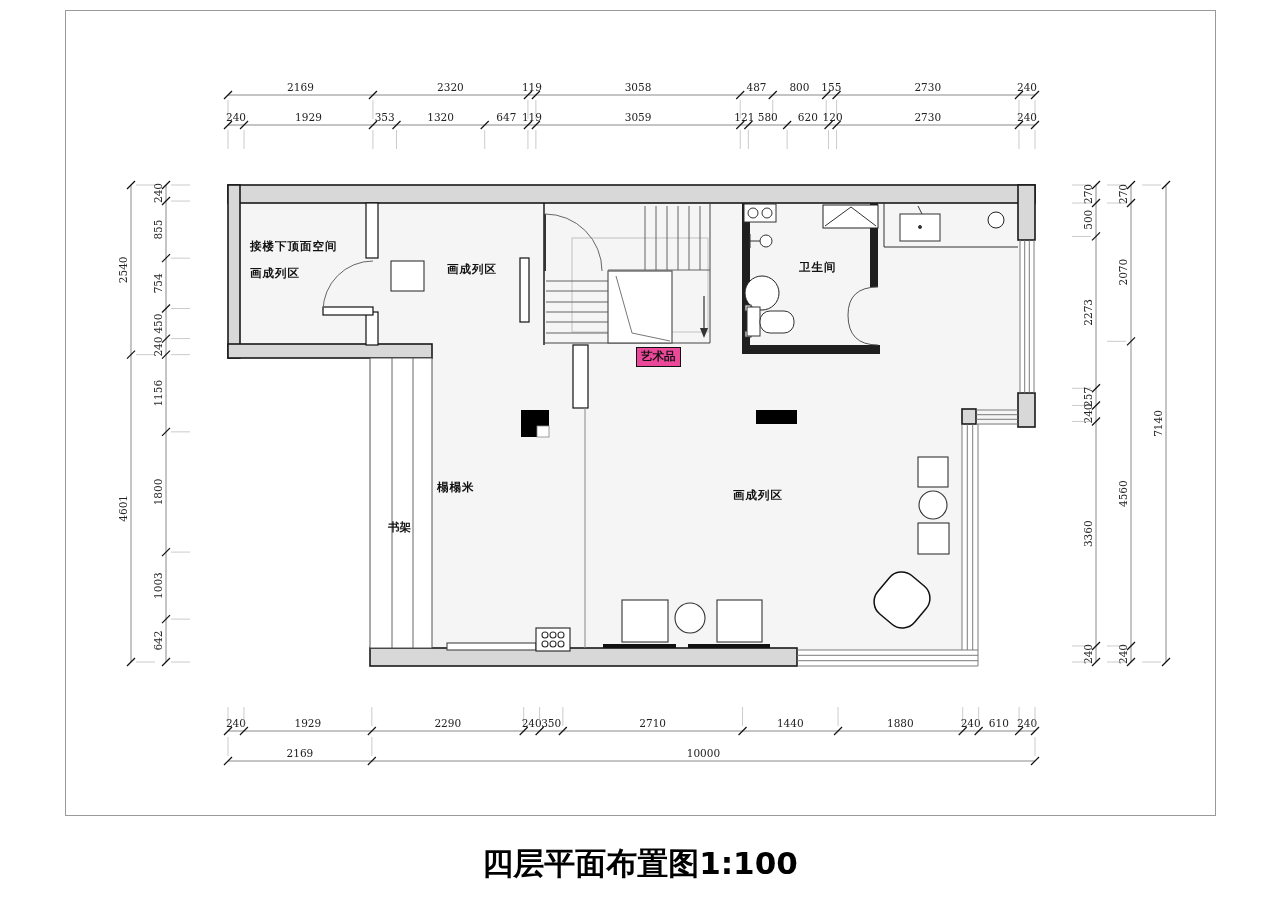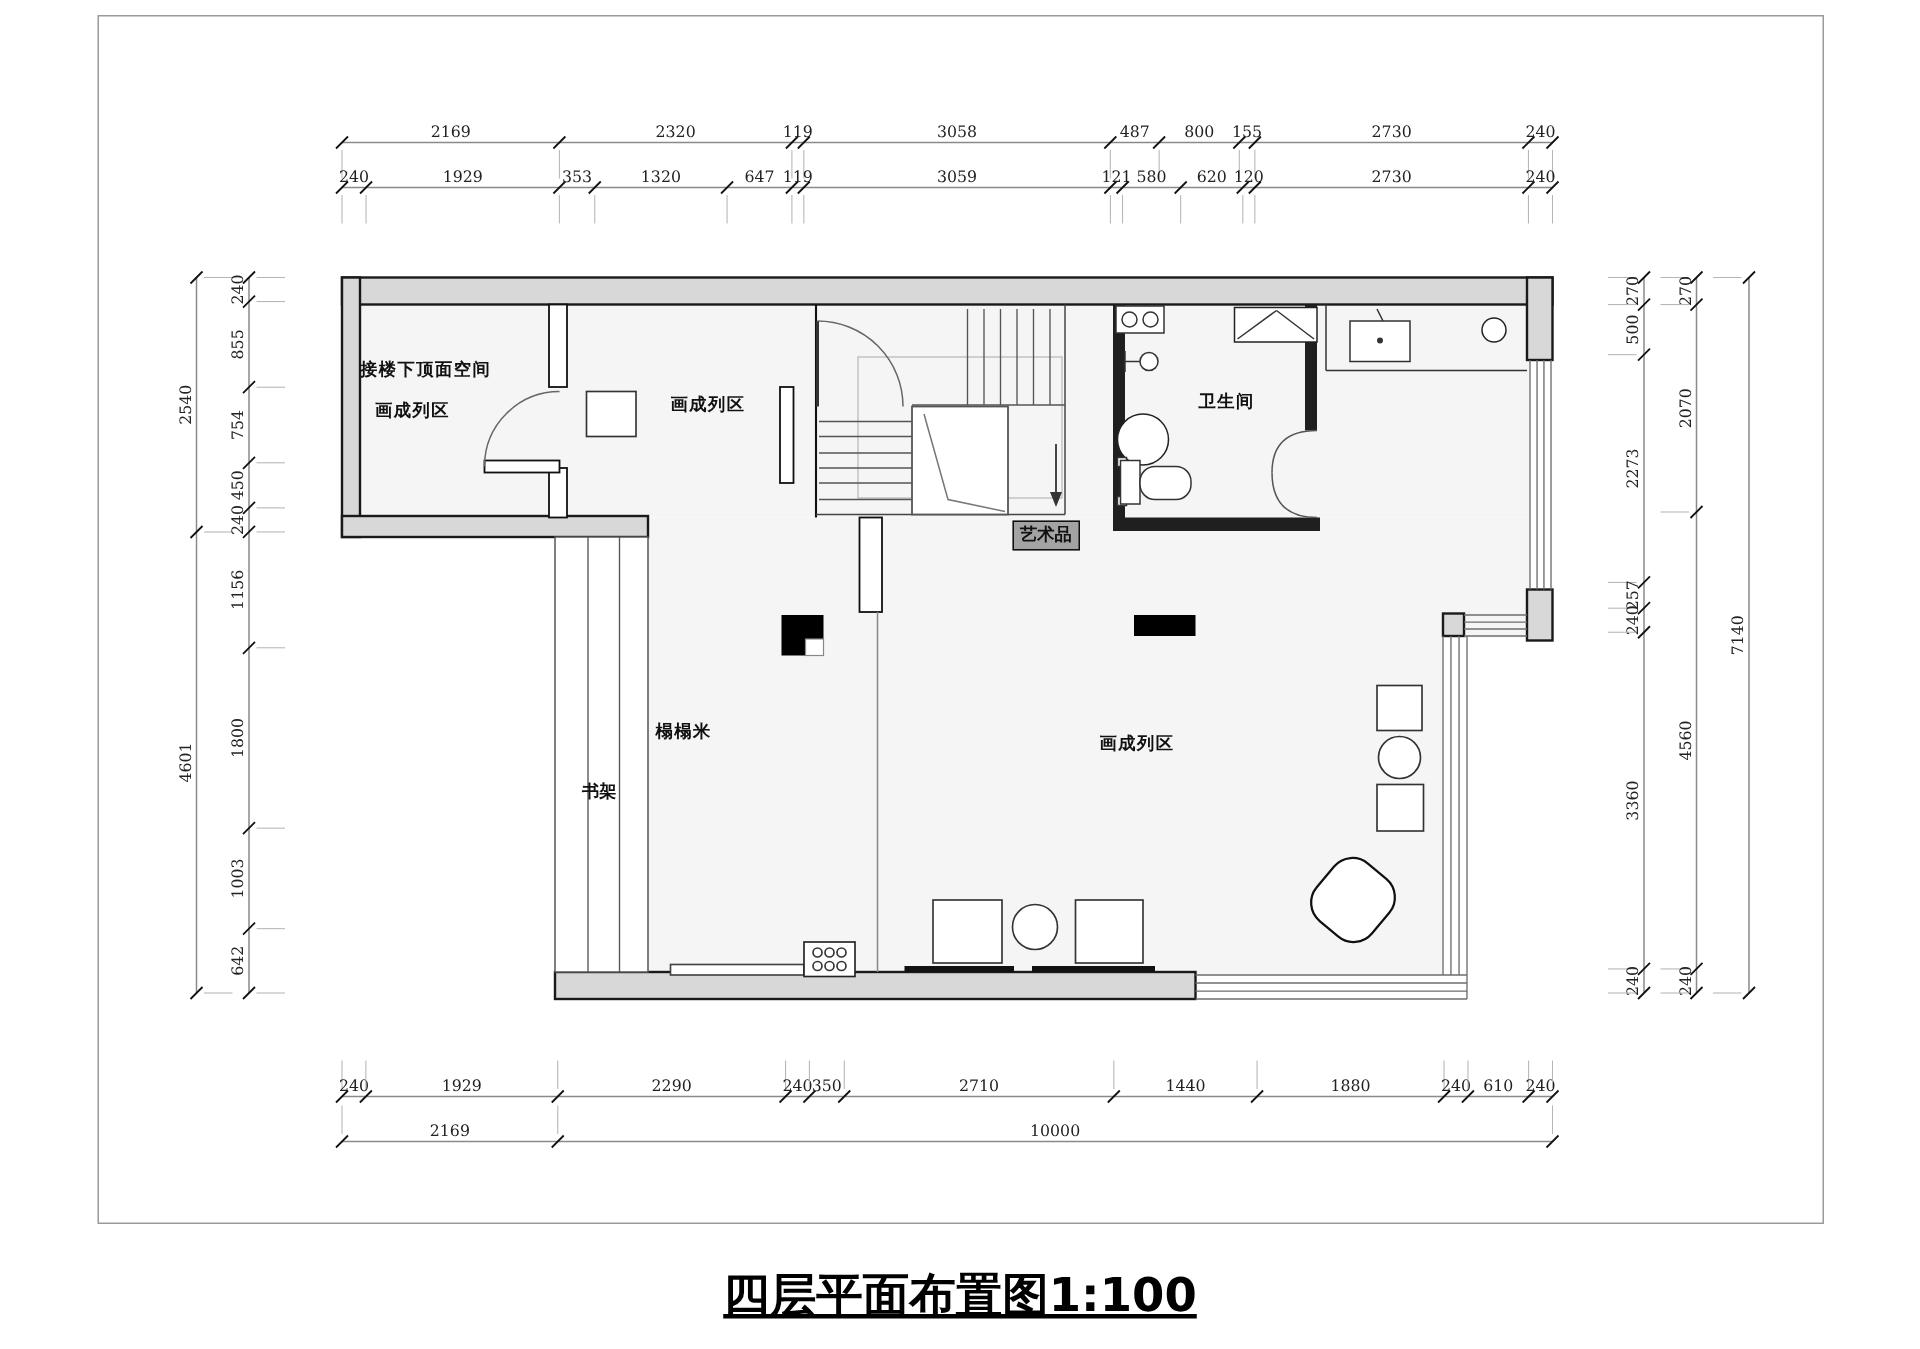--- a/index.html
+++ b/index.html
@@ -3,23 +3,23 @@
 <meta charset="utf-8">
 <style>
   html,body{margin:0;padding:0;background:#fff;}
   #stage{position:relative;width:1280px;height:899px;background:#ffffff;overflow:hidden;
          font-family:"DejaVu Sans","Liberation Sans",sans-serif;}
   #sheet-border{position:absolute;left:65px;top:10px;width:1149px;height:804px;
                 border:1px solid #9a9a9a;}
   #plan-svg{position:absolute;left:0;top:0;}
   .lbl{position:absolute;font:700 11.5px "DejaVu Sans","Liberation Sans",sans-serif;
        color:#111;white-space:nowrap;letter-spacing:1px;}
-  .boxed{border:1.4px solid #111;background:#a3a3a3;padding:1px 4px 2px 4px;letter-spacing:0;margin-left:39px;}
+  .boxed{border:1.4px solid #111;background:#ec4899;padding:1px 4px 2px 4px;letter-spacing:0;}
   #drawing-title{position:absolute;left:0;top:843px;width:1280px;text-align:center;
-                 font:700 31px "DejaVu Sans","Liberation Sans",sans-serif;color:#000;text-decoration:underline;}
+                 font:700 31px "DejaVu Sans","Liberation Sans",sans-serif;color:#000;}
 </style>
 </head>
 <body>
 
 <div id="stage">
   <div id="sheet-border"></div>
 
   <svg id="plan-svg" width="1280" height="899" viewBox="0 0 1280 899">
 
     <g>
@@ -372,21 +372,21 @@
         <line x1="1126" y1="662" x2="1107" y2="662" stroke="#b5b5b5" stroke-width="0.7"></line>
         <line x1="1166" y1="185" x2="1166" y2="662" stroke="#8a8a8a" stroke-width="1"></line>
         <line x1="1162" y1="189" x2="1170" y2="181" stroke="#111" stroke-width="1.2"></line>
         <line x1="1161" y1="185" x2="1142" y2="185" stroke="#b5b5b5" stroke-width="0.7"></line>
         <text text-anchor="middle" fill="#222" style="font:10.5px &quot;DejaVu Serif&quot;,&quot;Liberation Serif&quot;,serif" transform="translate(1162 423.5) rotate(-90)">7140</text>
         <line x1="1162" y1="666" x2="1170" y2="658" stroke="#111" stroke-width="1.2"></line>
         <line x1="1161" y1="662" x2="1142" y2="662" stroke="#b5b5b5" stroke-width="0.7"></line>
       </g>
     </svg>
 
-  <div class="lbl" style="left:240px;top:239px">接楼下顶面空间</div>
+  <div class="lbl" style="left:250px;top:239px">接楼下顶面空间</div>
   <div class="lbl" style="left:250px;top:266px">画成列区</div>
   <div class="lbl" style="left:447px;top:262px">画成列区</div>
   <div class="lbl boxed" style="left:636px;top:347px">艺术品</div>
   <div class="lbl" style="left:799px;top:260px">卫生间</div>
   <div class="lbl" style="left:437px;top:480px">榻榻米</div>
   <div class="lbl" style="left:388px;top:520px;letter-spacing:0">书架</div>
   <div class="lbl" style="left:733px;top:488px">画成列区</div>
 
   <div id="drawing-title">四层平面布置图1:100</div>
 </div>

